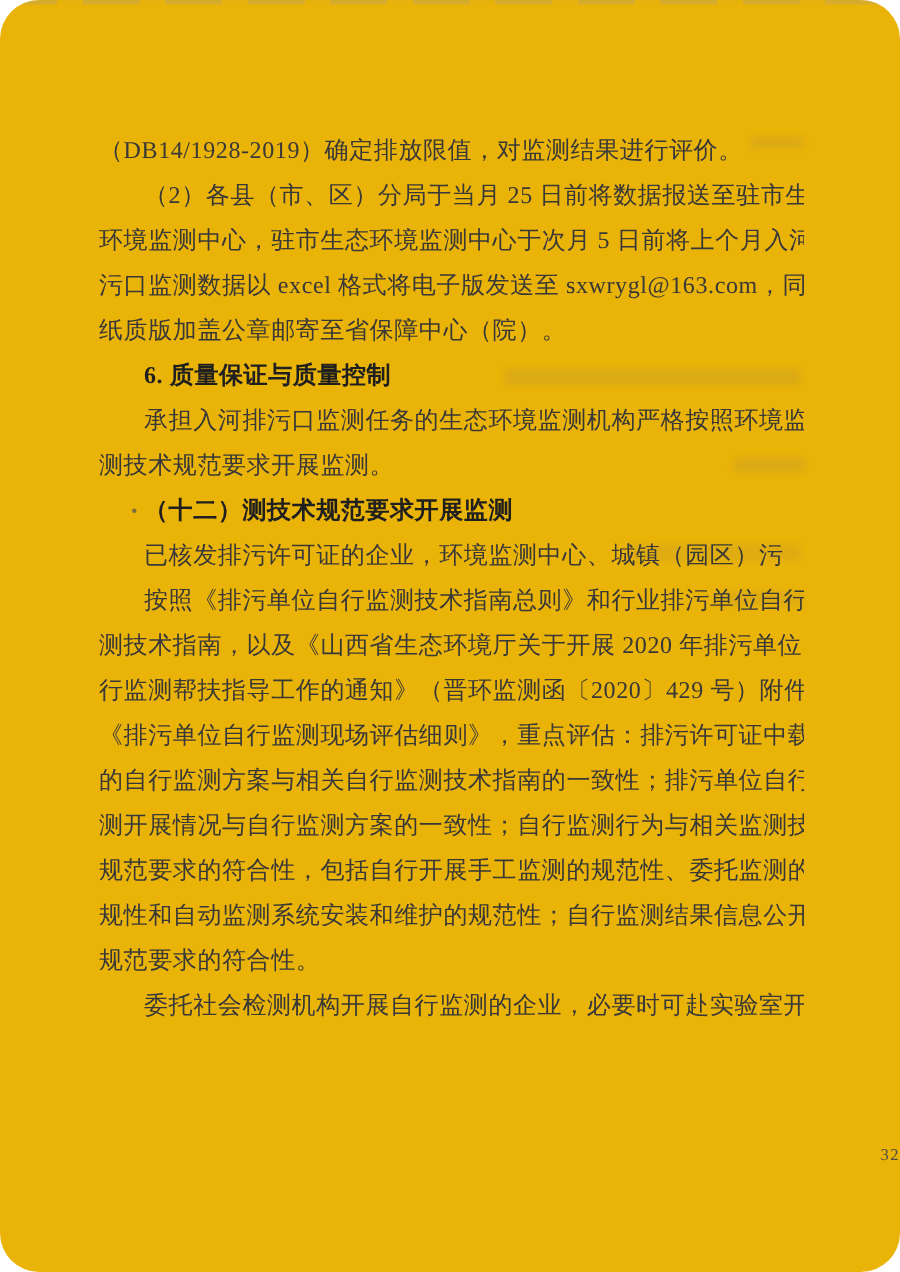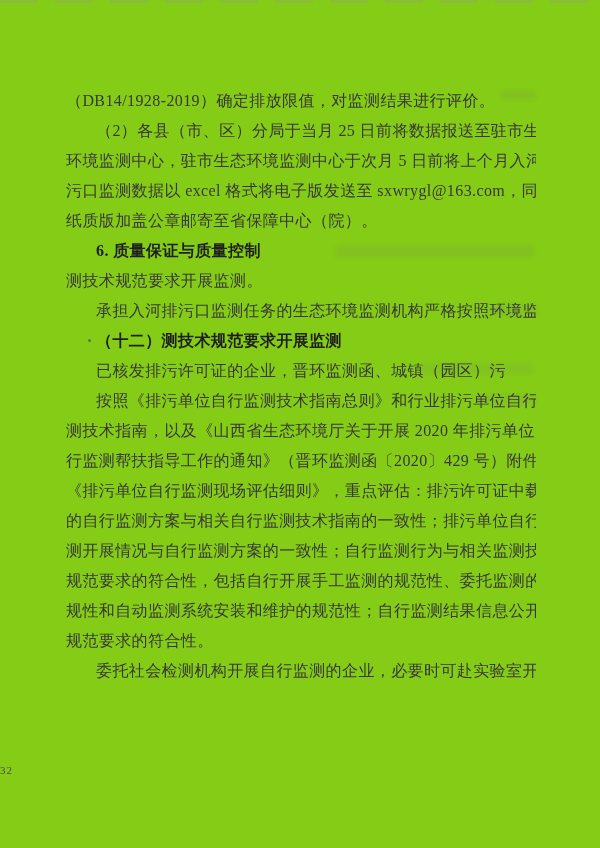--- a/index.html
+++ b/index.html
@@ -4,23 +4,24 @@
 <style>
   html, body {
     margin: 0;
     padding: 0;
     background: #ffffff;
   }
   .page {
     position: relative;
     width: 600px;
     height: 848px;
-    background: #84cc16;
+    background: #eab308;
     font-family: "Liberation Serif", "DejaVu Serif", serif;
     overflow: hidden;
+    border-radius: 26px;
   }
   
   .scan-top-line {
     position: absolute;
     top: 0;
     left: 0;
     width: 100%;
     height: 3px;
     background: repeating-linear-gradient(90deg,
       rgba(150,150,150,0.45) 0px, rgba(150,150,150,0.45) 38px,
@@ -51,21 +52,21 @@
   }
   .line.bold {
     font-weight: 700;
     color: #1f1f1f;
   }
   .footer-page-number {
     position: absolute;
     top: 764px;
     left: 0;
     width: 100%;
-    text-align: left;
+    text-align: right;
     font-size: 11px;
     color: #4a4a4a;
     letter-spacing: 1px;
     font-family: "Liberation Serif", "DejaVu Serif", serif;
   }
   
   .ink-dot {
     position: absolute;
     top: 339px;
     left: 88px;
@@ -102,24 +103,24 @@
 
   <div class="ink-dot"></div>
 
   <div class="content">
     <div class="line">（DB14/1928-2019）确定排放限值，对监测结果进行评价。</div>
     <div class="line indent full">（2）各县（市、区）分局于当月 25 日前将数据报送至驻市生态</div>
     <div class="line full">环境监测中心，驻市生态环境监测中心于次月 5 日前将上个月入河排</div>
     <div class="line full">污口监测数据以 excel 格式将电子版发送至 sxwrygl@163.com，同时</div>
     <div class="line">纸质版加盖公章邮寄至省保障中心（院）。</div>
     <div class="line indent bold">6. 质量保证与质量控制</div>
+    <div class="line indent full">承担入河排污口监测任务的生态环境监测机构严格按照环境监</div>
     <div class="line">测技术规范要求开展监测。</div>
-    <div class="line indent full">承担入河排污口监测任务的生态环境监测机构严格按照环境监</div>
     <div class="line indent bold">（十二）测技术规范要求开展监测</div>
-    <div class="line indent">已核发排污许可证的企业，晋环监测函、城镇（园区）污</div>
+    <div class="line indent">已核发排污许可证的企业，环境监测中心、城镇（园区）污</div>
     <div class="line indent full">按照《排污单位自行监测技术指南总则》和行业排污单位自行监</div>
     <div class="line full">测技术指南，以及《山西省生态环境厅关于开展 2020 年排污单位自</div>
     <div class="line full">行监测帮扶指导工作的通知》（晋环监测函〔2020〕429 号）附件 2</div>
     <div class="line full">《排污单位自行监测现场评估细则》，重点评估：排污许可证中载明</div>
     <div class="line full">的自行监测方案与相关自行监测技术指南的一致性；排污单位自行监</div>
     <div class="line full">测开展情况与自行监测方案的一致性；自行监测行为与相关监测技术</div>
     <div class="line full">规范要求的符合性，包括自行开展手工监测的规范性、委托监测的合</div>
     <div class="line full">规性和自动监测系统安装和维护的规范性；自行监测结果信息公开的</div>
     <div class="line">规范要求的符合性。</div>
     <div class="line indent full">委托社会检测机构开展自行监测的企业，必要时可赴实验室开展</div>

